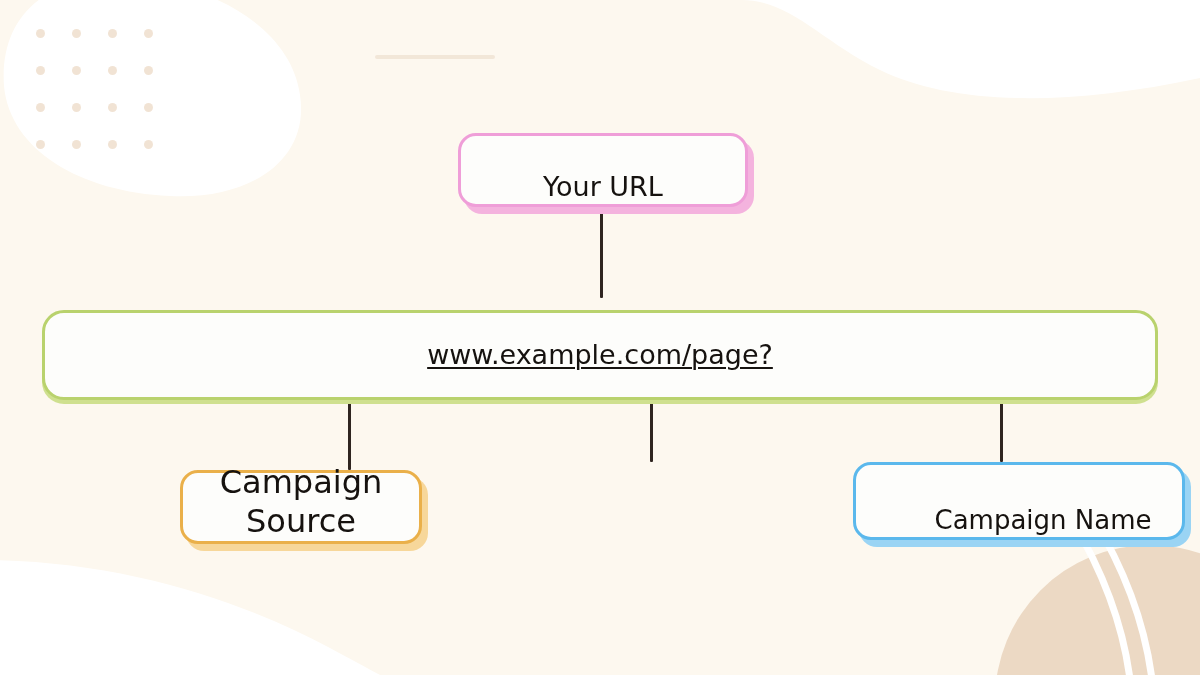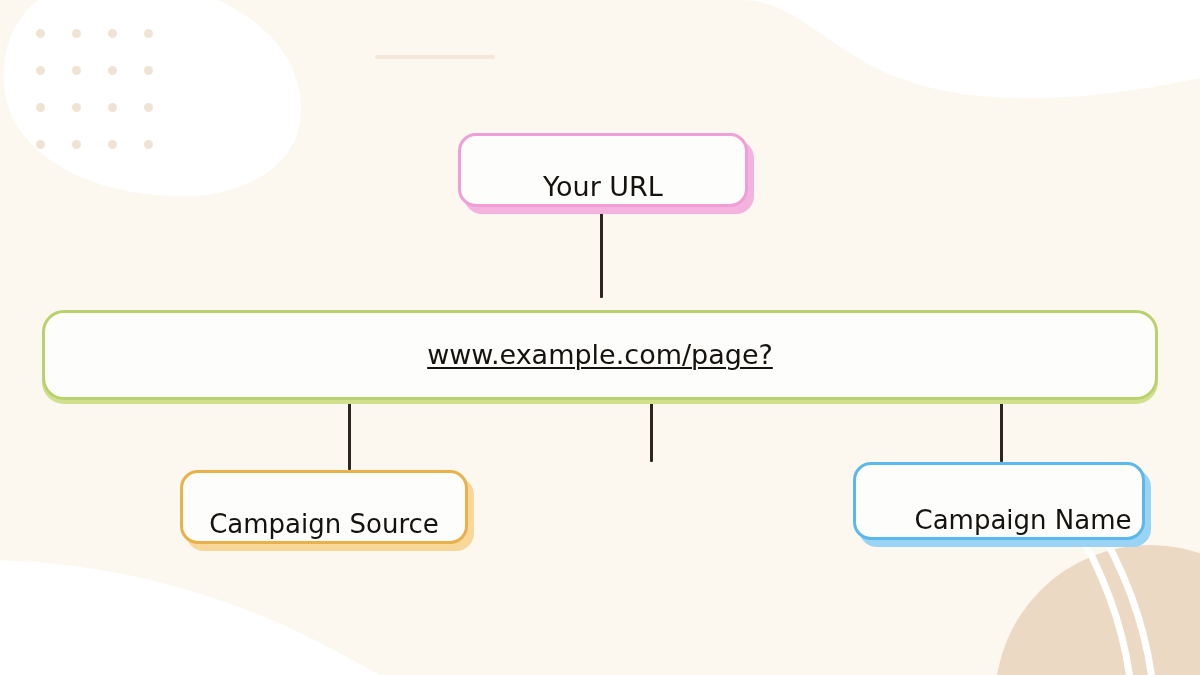--- a/index.html
+++ b/index.html
@@ -54,34 +54,34 @@
     flex-direction:column;
     box-shadow:0 4px 0 0 #cfe08f;
     padding:0 14px;
     margin-top:12px;
   }
   #node-fullurl .line1{width:100%;text-align:center;white-space:nowrap;}
   #node-fullurl .line2{width:100%;text-align:center;white-space:nowrap;}
   .u{text-decoration:underline;text-decoration-thickness:2px;text-underline-offset:3px;}
 
   #node-source{
-    left:180px;top:470px;width:288px;height:74px;
+    left:180px;top:470px;width:242px;height:74px;
     border-width:3px;border-color:#eab04a;
-    font-size:26px;
+    font-size:32px;
     box-shadow:6px 7px 0 0 #f7d79a;
   }
   #node-medium{
     left:508px;top:462px;width:288px;height:84px;
     border-width:3px;border-color:#9b6ee8;
     font-size:25px;
     flex-direction:column;
     box-shadow:6px 7px 0 0 #c3a5f2;
   }
   #node-name{
-    left:853px;top:462px;width:292px;height:78px;
+    left:853px;top:462px;width:332px;height:78px;
     border-width:3px;border-color:#5bb8ec;
     font-size:26px;
     box-shadow:6px 7px 0 0 #9ad4f4;
     padding-left:48px;
   }
 </style>
 </head>
 <body>
 
 <div id="stage">

